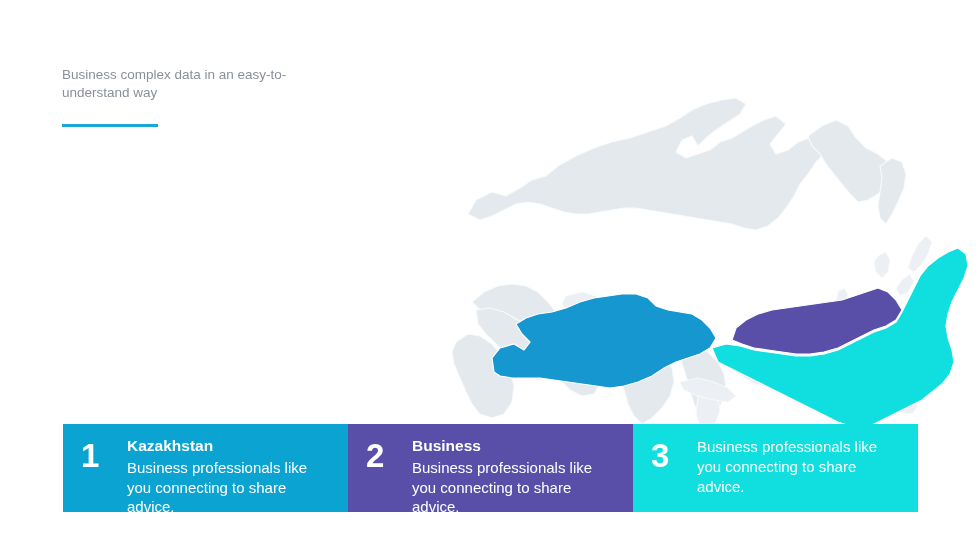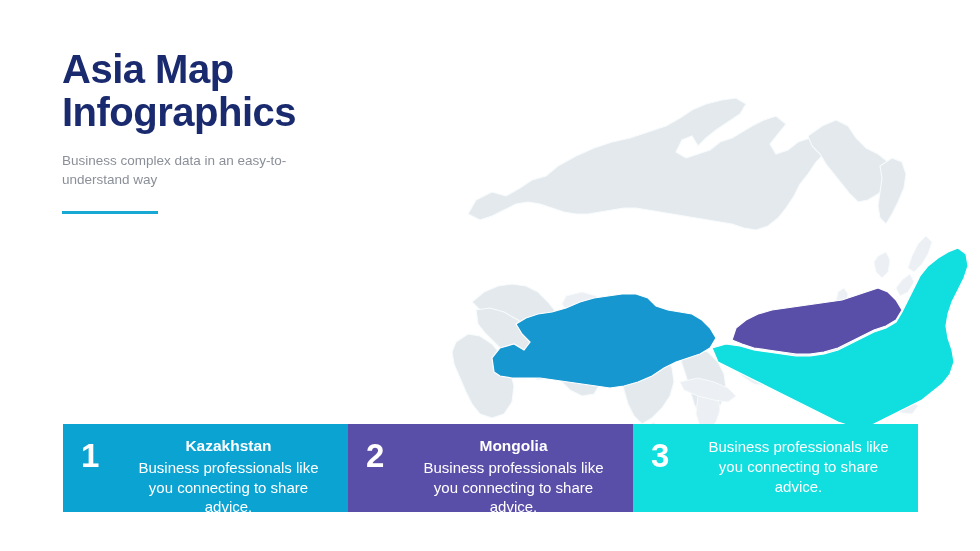--- a/index.html
+++ b/index.html
@@ -64,41 +64,39 @@
   }
   .card .num{
     font-size:33px;
     font-weight:bold;
     line-height:1;
     width:46px;
     flex:0 0 46px;
     text-align:left;
     padding-top:2px;
   }
-  .card .body{flex:1 1 auto;padding-right:18px;text-align:center;}
+  .card .body{flex:1 1 auto;padding-right:18px;}
   .card .ctitle{
     font-size:15.5px;
     font-weight:bold;
     line-height:1.2;
     margin:0 0 2px 0;
   }
   .card .cdesc{
     font-size:15px;
     line-height:1.33;
     margin:0;
   }
 </style>
 </head>
 <body>
 
 <div class="slide">
 
   <div class="header">
-    <h1 class="title">Asia Map
-Infographics</h1>
     <p class="subtitle">Business complex data in an easy-to-understand way</p>
     <div class="accent-rule"></div>
   </div>
 
   <div class="map-wrap">
     <svg viewBox="0 0 600 330" xmlns="http://www.w3.org/2000/svg">
       <g>
 
         <path class="base-land" d="M88 118 L96 104 L112 96 L126 100 L140 92 L152 84 L166 80 L178 70 L196 60 L214 52 L232 46 L250 42 L268 36 L286 30 L300 22 L312 14 L326 8 L342 4 L356 2 L366 8 L360 18 L348 26 L336 34 L326 42 L318 50 L312 40 L302 44 L296 56 L306 62 L318 58 L330 54 L340 46 L352 42 L362 36 L372 30 L384 24 L396 20 L406 28 L398 38 L390 48 L396 58 L408 54 L418 46 L430 42 L442 38 L452 44 L446 56 L436 66 L428 78 L420 88 L414 100 L406 112 L398 122 L388 130 L376 134 L364 132 L352 128 L340 126 L328 124 L316 122 L304 120 L292 118 L280 116 L268 114 L256 112 L244 112 L232 114 L220 116 L208 118 L196 118 L184 116 L172 112 L160 108 L148 106 L136 108 L124 114 L112 120 L100 124 Z"></path>
 
@@ -154,21 +152,21 @@
     <div class="card" style="background:#0ba3d2;">
       <div class="num">1</div>
       <div class="body">
         <p class="ctitle">Kazakhstan</p>
         <p class="cdesc">Business professionals like you connecting to share advice.</p>
       </div>
     </div>
     <div class="card" style="background:#5a4fa8;">
       <div class="num">2</div>
       <div class="body">
-        <p class="ctitle">Mongolia</p>
+        <p class="ctitle">Business</p>
         <p class="cdesc">Business professionals like you connecting to share advice.</p>
       </div>
     </div>
     <div class="card" style="background:#11dfdf;">
       <div class="num">3</div>
       <div class="body">
         <p class="cdesc">Business professionals like you connecting to share advice.</p>
       </div>
     </div>
   </div>

